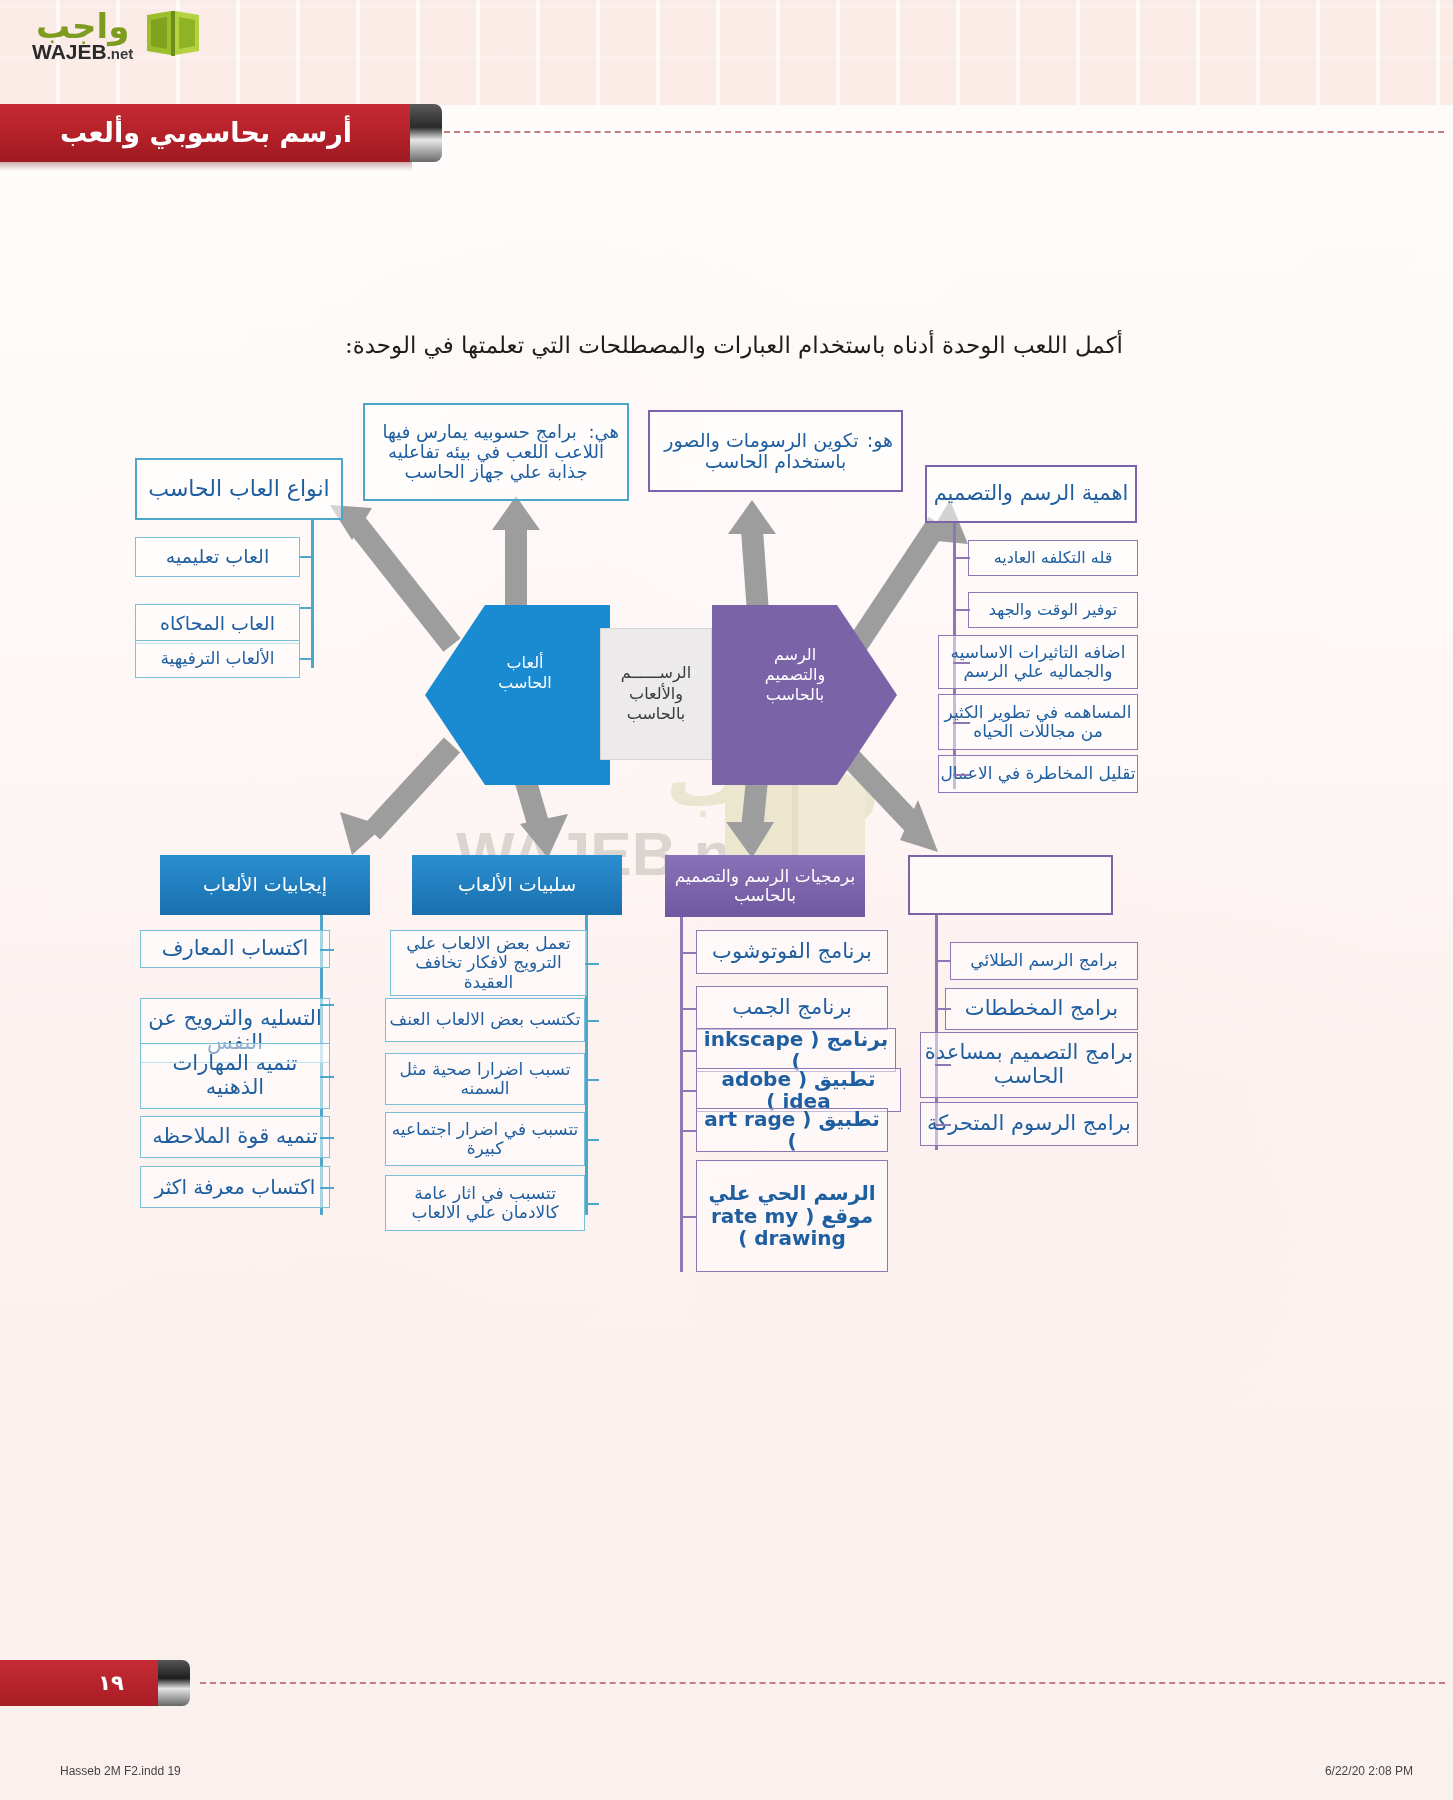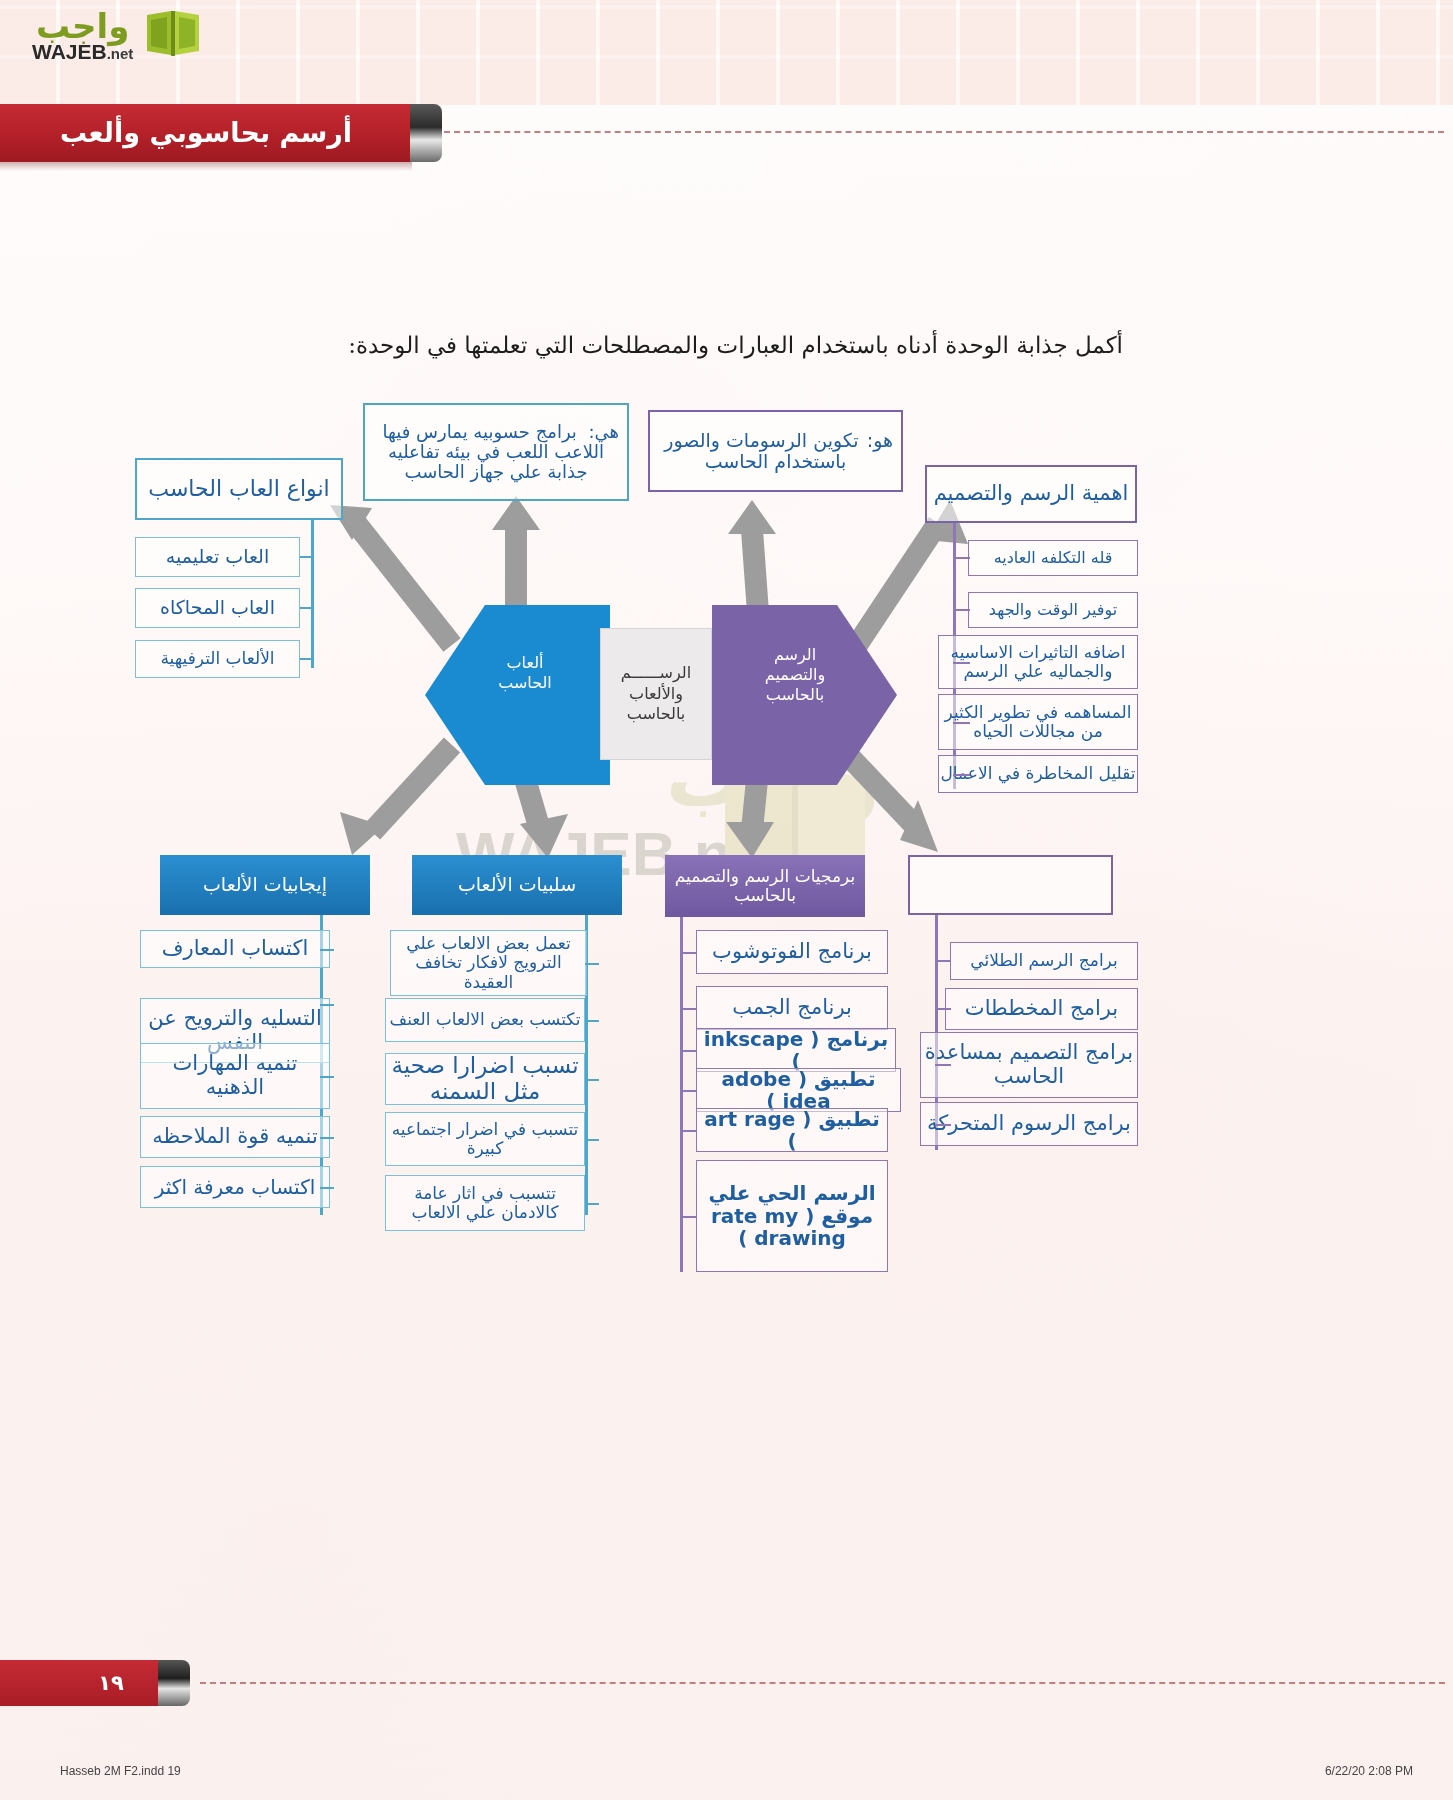--- a/index.html
+++ b/index.html
@@ -161,21 +161,21 @@
   </div>
 
   <div id="chapter-tab">
     <div class="txt">أرسم بحاسوبي وألعب</div>
   </div>
   <div id="chapter-tab-cap"></div>
   <div id="chapter-tab-shadow"></div>
   <div id="tab-dashline"></div>
 
 
-  <div id="instruction">أكمل جذابة الوحدة أدناه باستخدام العبارات والمصطلحات التي تعلمتها في الوحدة:</div>
+  <div id="instruction">أكمل اللعب الوحدة أدناه باستخدام العبارات والمصطلحات التي تعلمتها في الوحدة:</div>
 
   <div id="big-wm">
     <div class="ar">واجب</div>
     <div class="en">WAJEB.net</div>
     <svg class="bk" viewBox="0 0 150 130">
       <path d="M5 18 L72 5 L72 120 L5 108 Z" fill="#dcd9ac"></path>
       <path d="M145 18 L78 5 L78 120 L145 108 Z" fill="#e4e1b8"></path>
       <rect x="72" y="5" width="6" height="116" fill="#cdc9a0"></rect>
     </svg>
   </div>
@@ -252,21 +252,21 @@
     </div>
 
     <div class="box b-blue" style="left:135px; top:458px; width:208px; height:62px; font-size:22px;">
       <span>انواع العاب الحاسب</span>
     </div>
     <div class="connector" style="left:311px; top:520px; width:3px; height:148px;"></div>
     <div class="box b-blue-t" style="left:135px; top:537px; width:165px; height:40px; font-size:19px;">
         <span>العاب تعليميه</span>
       </div>
     <div class="connector" style="left:300px; top:556px; width:13px; height:2px;"></div>
-    <div class="box b-blue-t" style="left:135px; top:588px; width:165px; height:40px; font-size:19px;">
+    <div class="box b-blue-t" style="left:135px; top:604px; width:165px; height:40px; font-size:19px;">
         <span>العاب المحاكاه</span>
       </div>
     <div class="connector" style="left:300px; top:607px; width:13px; height:2px;"></div>
     <div class="box b-blue-t" style="left:135px; top:640px; width:165px; height:38px; font-size:17px;">
         <span>الألعاب الترفيهية</span>
       </div>
     <div class="connector" style="left:300px; top:658px; width:13px; height:2px;"></div>
 
     <div class="box b-purp" style="left:925px; top:465px; width:212px; height:58px; font-size:21px;">
       <span>اهمية الرسم والتصميم</span>
@@ -323,21 +323,21 @@
     </div>
     <div class="connector" style="left:585px; top:915px; width:3px; height:300px;"></div>
     <div class="box b-blue-t" style="left:390px; top:930px; width:197px; height:66px; font-size:17px; padding:2px;">
         <span>تعمل بعض الالعاب علي الترويج لافكار تخافف العقيدة</span>
       </div>
     <div class="connector" style="left:585px; top:963px; width:14px; height:2px;"></div>
     <div class="box b-blue-t" style="left:385px; top:998px; width:200px; height:44px; font-size:17px; padding:2px;">
         <span>تكتسب بعض الالعاب العنف</span>
       </div>
     <div class="connector" style="left:585px; top:1020px; width:14px; height:2px;"></div>
-    <div class="box b-blue-t" style="left:385px; top:1053px; width:200px; height:52px; font-size:23px; padding:5px;">
+    <div class="box b-blue-t" style="left:385px; top:1053px; width:200px; height:52px; font-size:17px; padding:5px;">
         <span>تسبب اضرارا صحية مثل السمنه</span>
       </div>
     <div class="connector" style="left:585px; top:1079px; width:14px; height:2px;"></div>
     <div class="box b-blue-t" style="left:385px; top:1112px; width:200px; height:54px; font-size:17px; padding:2px;">
         <span>تتسبب في اضرار اجتماعيه كبيرة</span>
       </div>
     <div class="connector" style="left:585px; top:1139px; width:14px; height:2px;"></div>
     <div class="box b-blue-t" style="left:385px; top:1175px; width:200px; height:56px; font-size:17px; padding:2px;">
         <span>تتسبب في اثار عامة كالادمان علي الالعاب</span>
       </div>

